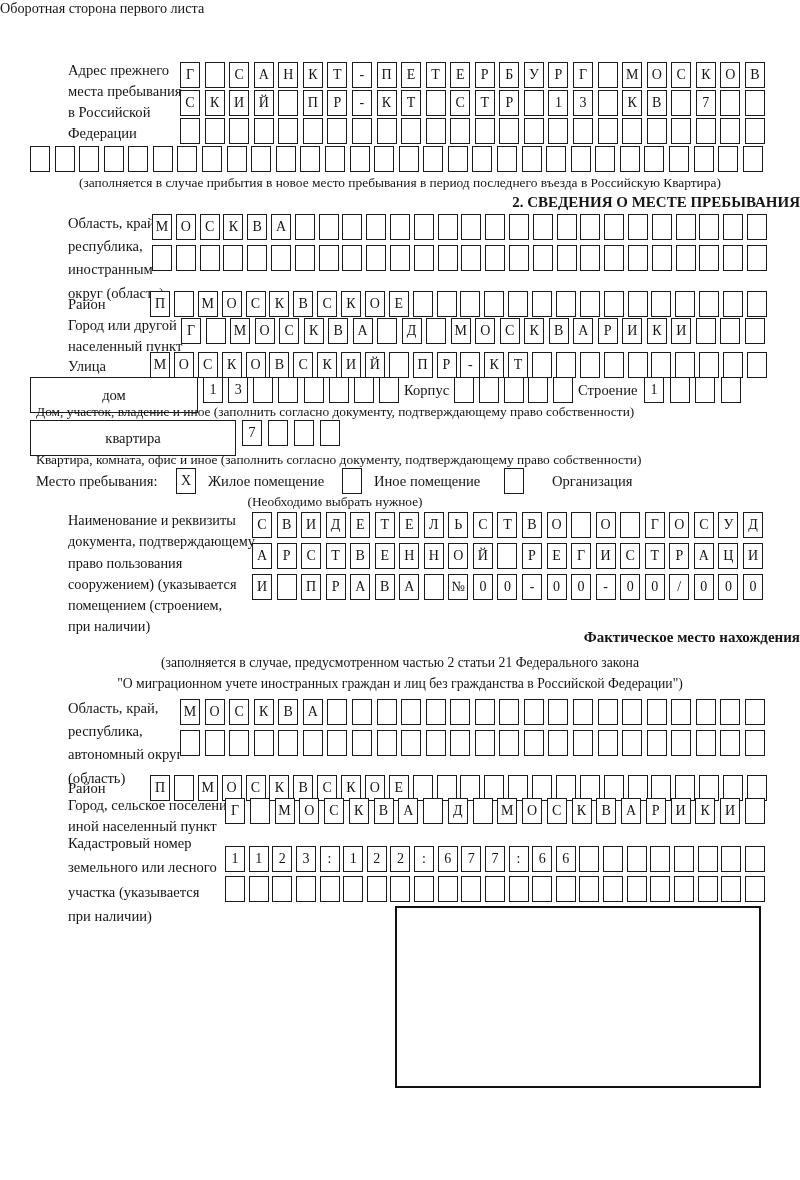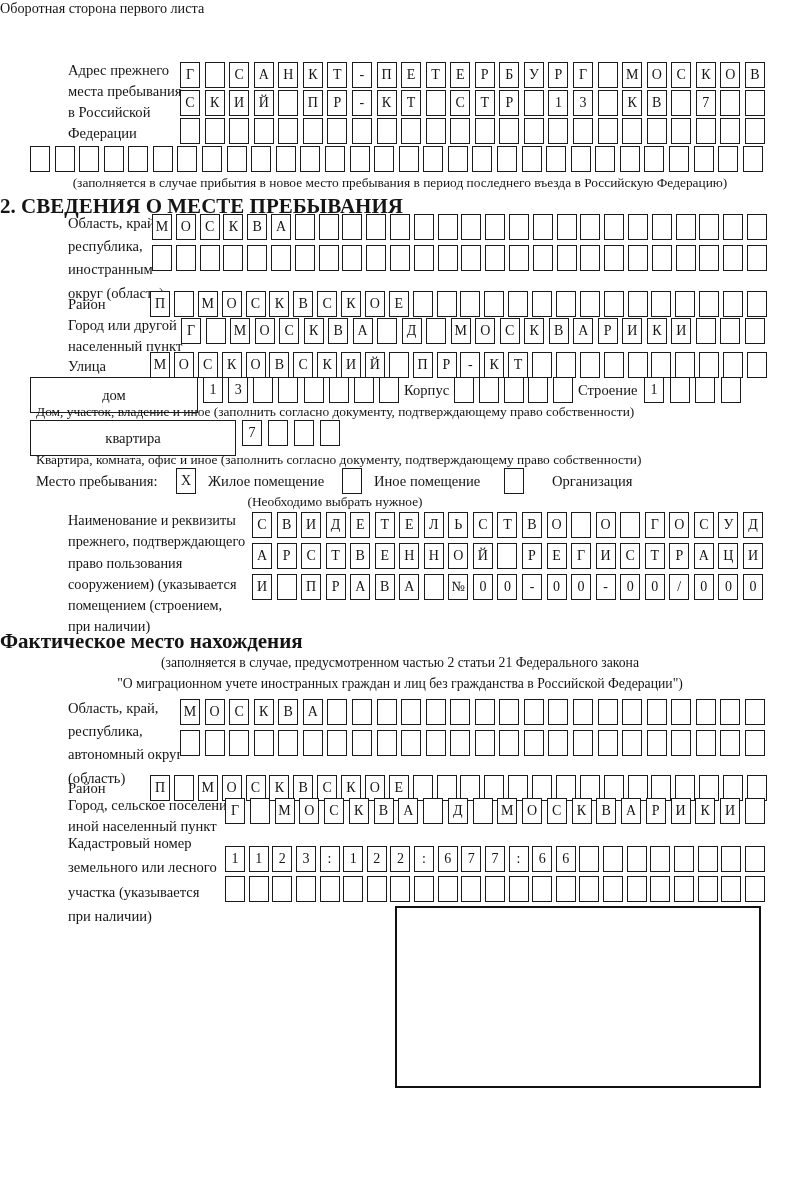--- a/index.html
+++ b/index.html
@@ -2,21 +2,21 @@
 <html><head>
 <meta charset="utf-8">
 <style>
   html,body{margin:0;padding:0;background:#fff;}
   .page{position:relative;width:800px;height:1180px;background:#ffffff;color:#151515;
         font-family:"Liberation Serif",serif;overflow:hidden;}
   .abs{position:absolute;}
   .lbl{font-size:14.6px;line-height:21px;}
   .lbl23 div{line-height:23.2px;}
   .caption{font-size:13.4px;}
-  .title{font-weight:bold;font-size:21px;text-align:left;}
+  .title{font-weight:bold;font-size:15px;text-align:right;}
   .cellrow{display:flex;justify-content:space-between;}
   .cell{flex:0 0 20px;width:20px;height:26px;border:1.7px solid #1b1b1b;box-sizing:border-box;
         display:flex;align-items:center;justify-content:center;font-size:14px;background:#fff;}
   .rectlab{border:1.7px solid #1b1b1b;box-sizing:border-box;height:36px;display:flex;
         align-items:center;justify-content:center;font-size:14.6px;background:#fff;}
   .center{text-align:center;}
   .stamp{border:2px solid #111;background:#fff;}
 </style>
 </head>
 <body>
@@ -134,21 +134,21 @@
       <span class="cell"></span>
       <span class="cell"></span>
       <span class="cell"></span>
       <span class="cell"></span>
       <span class="cell"></span>
       <span class="cell"></span>
       <span class="cell"></span>
       <span class="cell"></span>
       <span class="cell"></span>
     </div>
-  <div class="abs caption center" style="left:0;top:175px;width:800px;">(заполняется в случае прибытия в новое место пребывания в период последнего въезда в Российскую Федерацию)</div>
+  <div class="abs caption center" style="left:0;top:175px;width:800px;">(заполняется в случае прибытия в новое место пребывания в период последнего въезда в Российскую Квартира)</div>
 
   <div class="abs title" style="left:0;top:194px;width:800px;">2. СВЕДЕНИЯ О МЕСТЕ ПРЕБЫВАНИЯ</div>
 
   <div class="abs lbl lbl23" style="left:68px;top:212px;">
       <div>Область, край,</div>
       <div>республика,</div>
       <div>иностранным</div>
       <div>округ (область)</div>
     </div>
   <div class="abs cellrow" style="left:152px;top:214px;width:615px;">
@@ -346,21 +346,21 @@
     </div>
   <div class="abs lbl" style="left:374px;top:471px;">Иное помещение</div>
   <div class="abs cellrow" style="left:504px;top:468px;width:22px;">
       <span class="cell"></span>
     </div>
   <div class="abs lbl" style="left:552px;top:471px;">Организация</div>
   <div class="abs caption center" style="left:140px;top:494px;width:390px;">(Необходимо выбрать нужное)</div>
 
   <div class="abs" style="left:68px;top:510px;font-size:14.3px;line-height:21.3px;">
       <div>Наименование и реквизиты</div>
-      <div>прежнего, подтверждающего</div>
+      <div>документа, подтверждающему</div>
       <div>право пользования</div>
       <div>сооружением) (указывается</div>
       <div>помещением (строением,</div>
       <div>при наличии)</div>
     </div>
   <div class="abs cellrow" style="left:252px;top:512px;width:511px;">
       <span class="cell">С</span>
       <span class="cell">В</span>
       <span class="cell">И</span>
       <span class="cell">Д</span>

